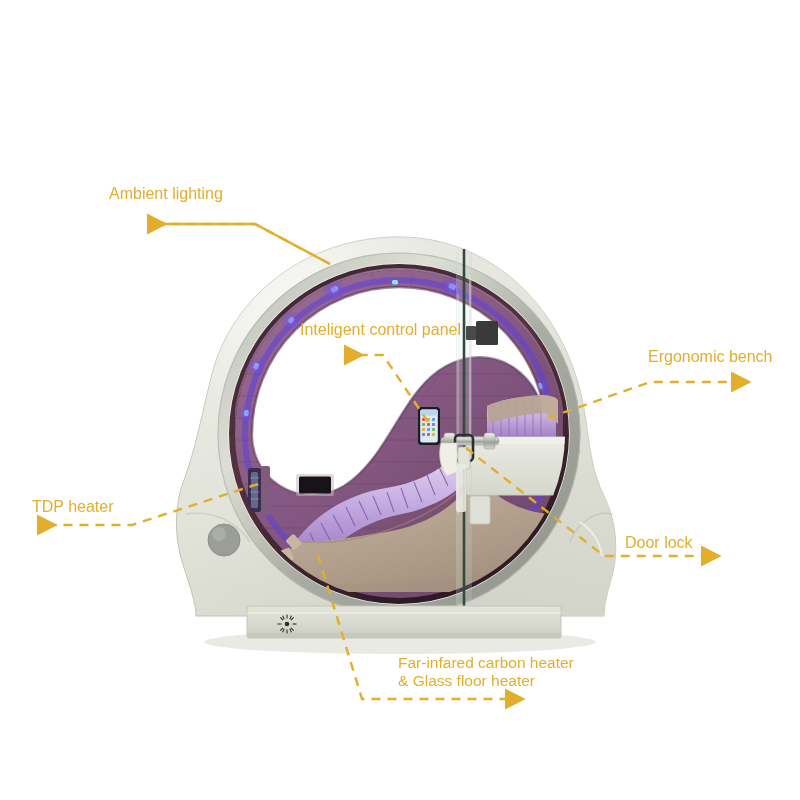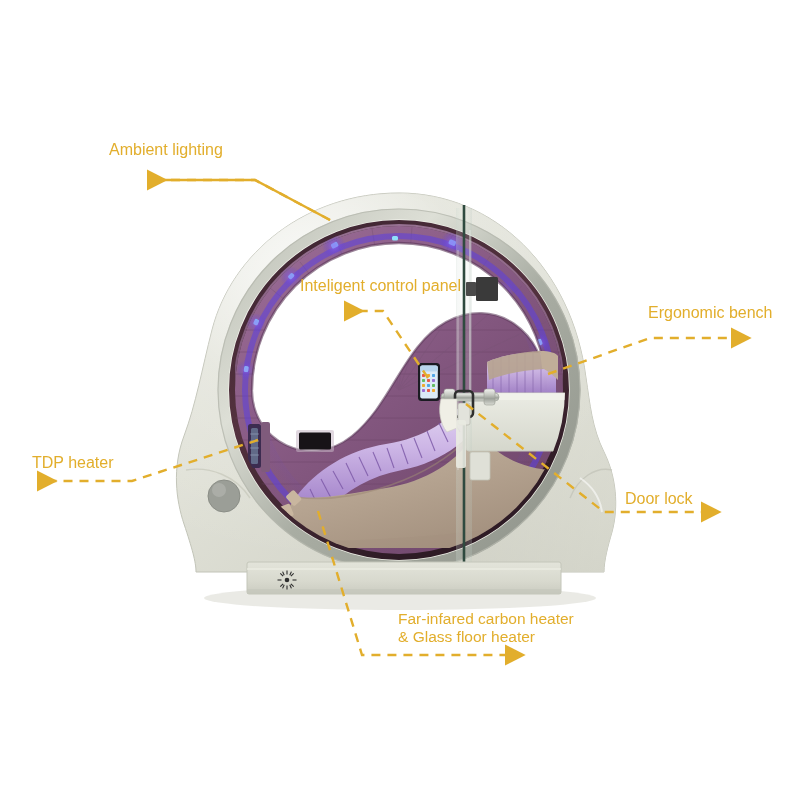--- a/index.html
+++ b/index.html
@@ -3,21 +3,21 @@
 <meta charset="utf-8">
 <style>
   html,body{margin:0;padding:0;}
   body{
     width:800px;height:800px;
     background:#ffffff;
     font-family:"Liberation Sans", sans-serif;
     overflow:hidden;
     position:relative;
   }
-  #stage{position:absolute;inset:0;width:800px;height:716px;}
+  #stage{position:absolute;inset:0;width:800px;height:716px;margin-top:44px;}
   #stage svg{display:block;width:800px;height:800px;}
   .cbl-text{
     font-family:"Liberation Sans", sans-serif;
     font-size:16px;
     fill:#e2ae2c;
     white-space:pre;
   }
   .cbl-text.small{font-size:15.5px;}
 </style>
 </head>

